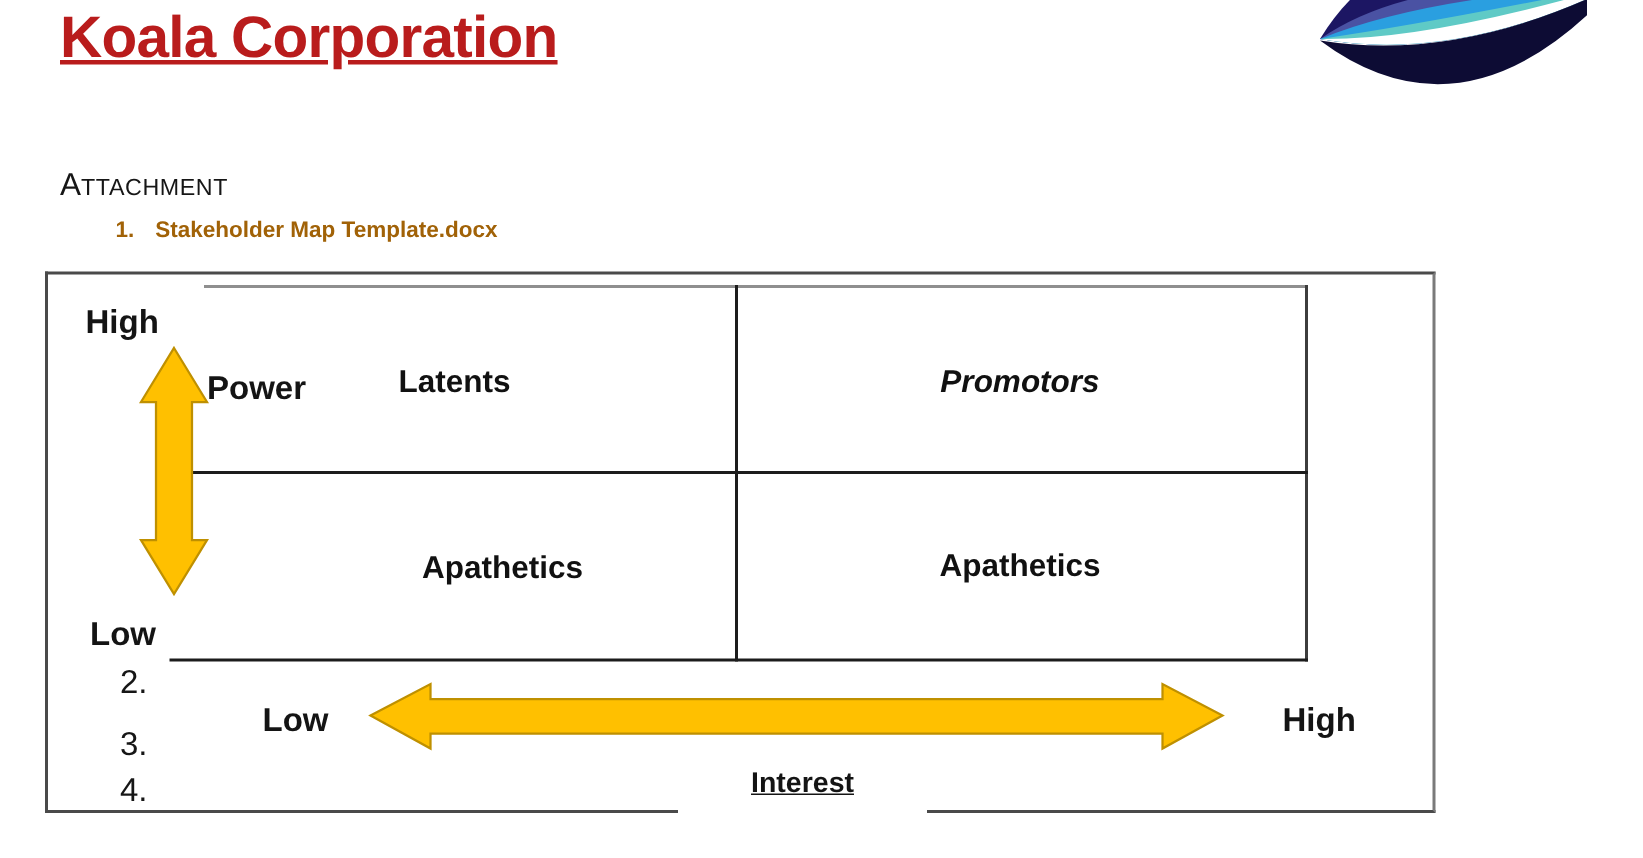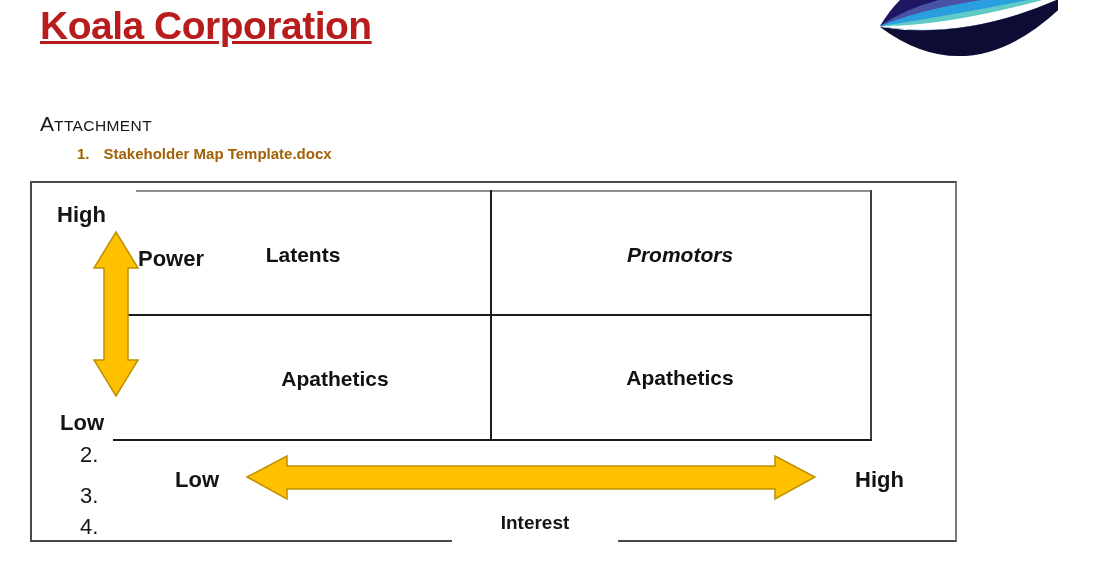--- a/index.html
+++ b/index.html
@@ -35,21 +35,21 @@
 
   .quad-label { font-size: 21px; font-weight: 700; color: #111;
     transform: translate(-50%, -50%); white-space: nowrap; }
 
   .axis-word { font-size: 22px; font-weight: 600; color: #141414; white-space: nowrap; }
   .hp { left: 57px;  top: 202px; }
   .pw { left: 98px;  top: 246px; margin-left: 40px; }
   .lp { left: 60px;  top: 410px; }
   .li { left: 175px; top: 467px; }
   .hi { left: 855px; top: 467px; }
-  .interest-word { left: 535px; top: 512px; transform: translateX(-50%); font-size: 19px; }
+  .interest-word { left: 535px; top: 512px; transform: translateX(-50%); font-size: 19px; text-decoration: underline; }
 
   .list-num { left: 80px; font-size: 22px; font-weight: 400; color: #161616; }
   .n2 { top: 442px; } .n3 { top: 483px; } .n4 { top: 514px; }
 
   .arrow-v { left: 88px; top: 230px; width: 56px; height: 168px; }
   .arrow-h { left: 245px; top: 454px; width: 572px; height: 47px; }
   .arrow-poly { stroke-width: 1.5; }
 </style>
 </head>
 <body>

